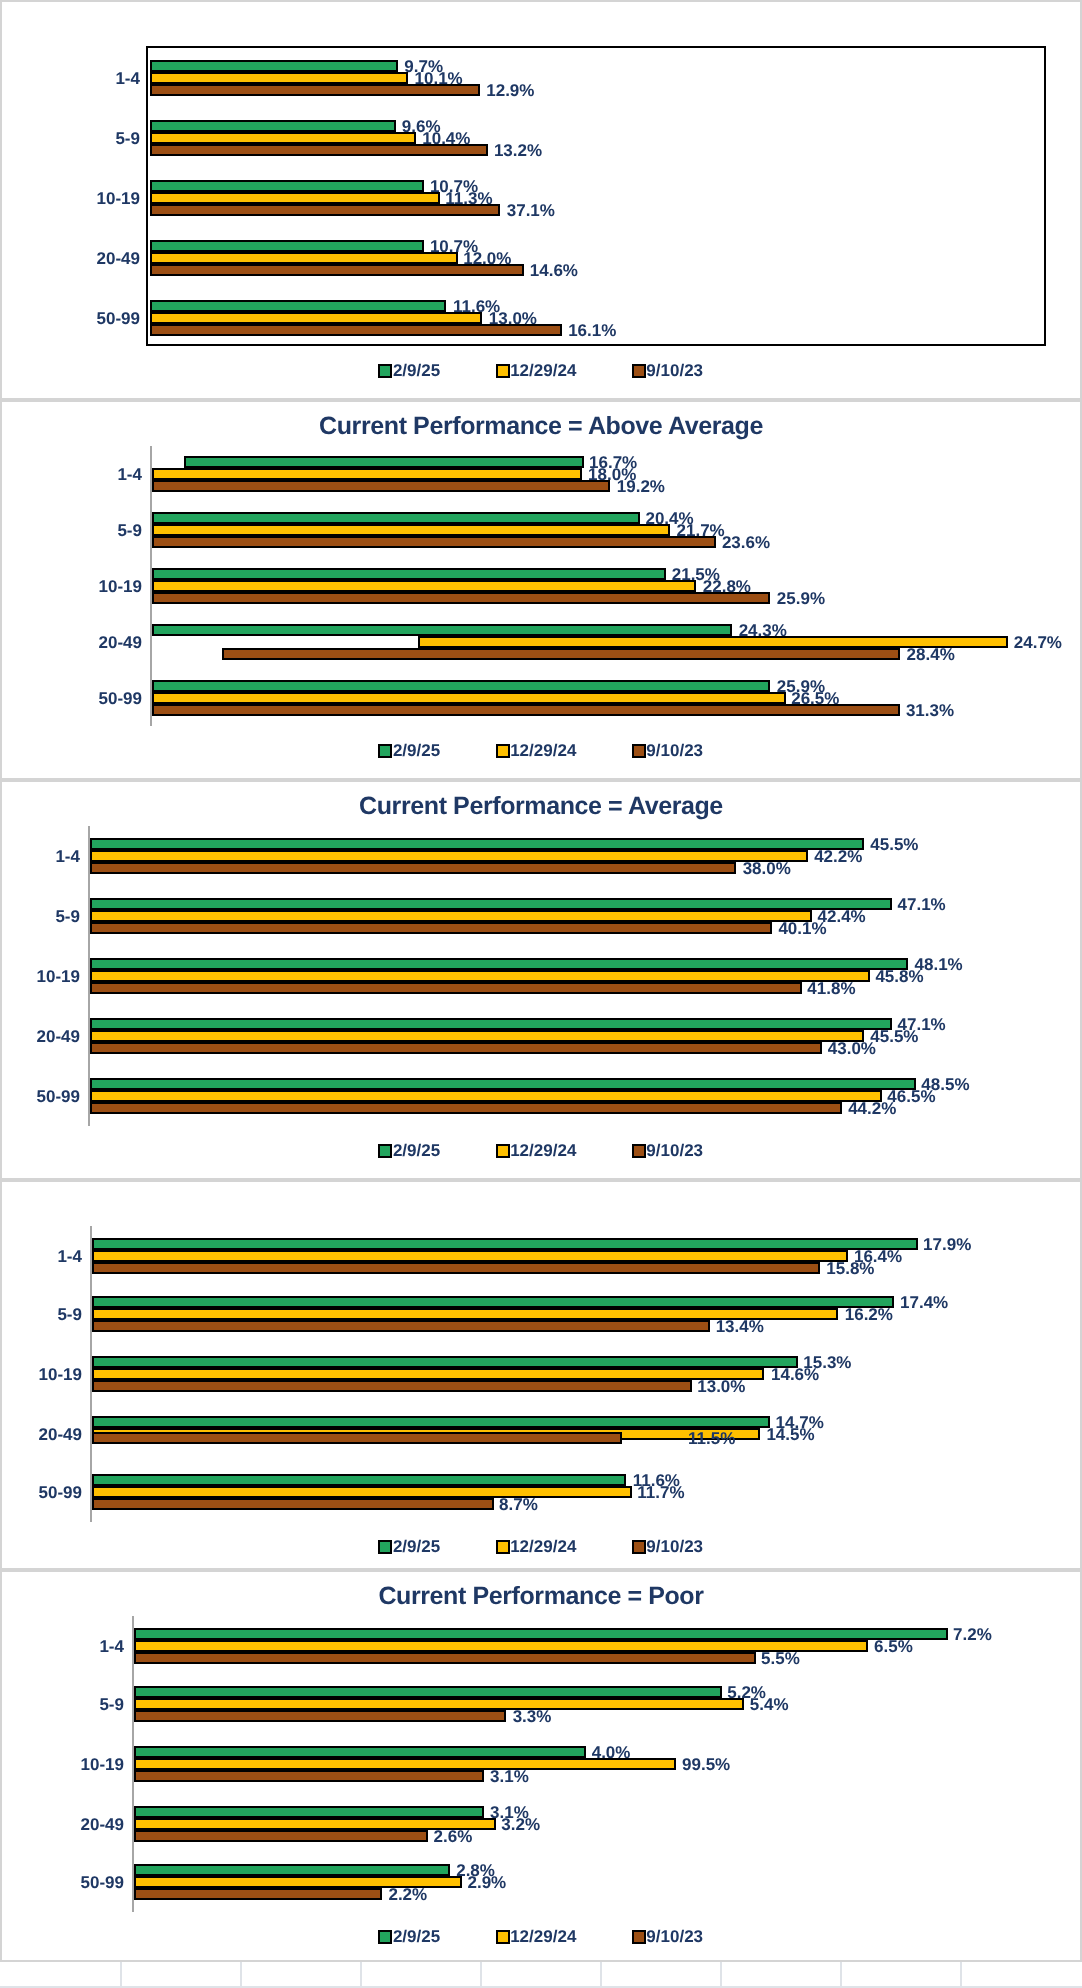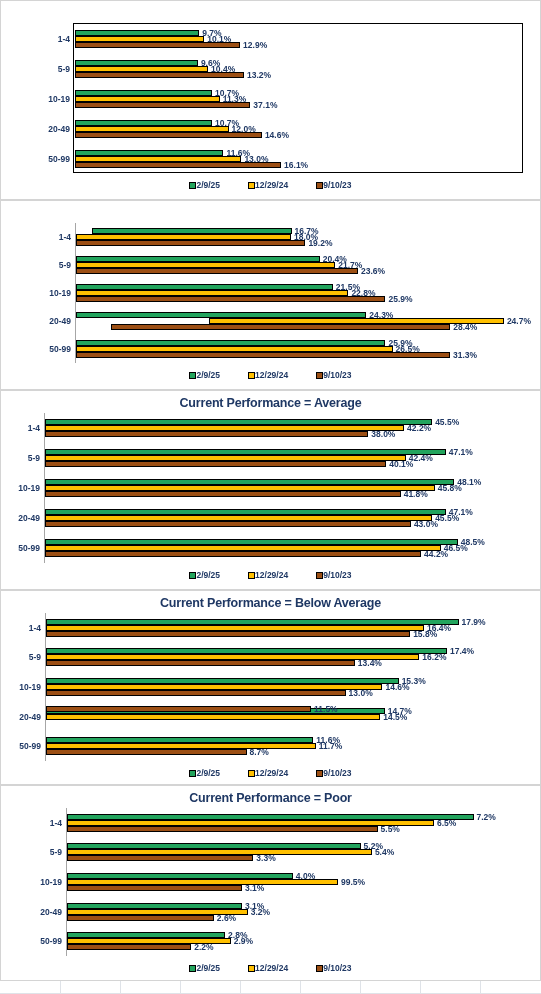--- a/index.html
+++ b/index.html
@@ -256,20 +256,21 @@
           <span class="legend-swatch s1"></span>
           <span class="legend-label">12/29/24</span>
         </div>
         <div class="legend-item">
           <span class="legend-swatch s2"></span>
           <span class="legend-label">9/10/23</span>
         </div>
       </div>
     </div>
     <div class="chart-panel" style="position: absolute; left: 0px; top: 200px; width: 541px; height: 190px;">
+      <div class="chart-title">Current Performance = Above Average</div>
       <div class="plot-wrap" style="position: absolute; left: 74px; top: 22px; width: 456px; height: 140px;">
         <div class="axis-line" style="left: 0px;"></div>
         <div class="cat-group" style="position: absolute; left: 1px; right: 0px; top: 0px; height: 28px;">
           <div class="cat-label">1-4</div>
           <div class="bar-row" style="position: absolute; left: 0px; right: 0px; top: 5px; height: 6px; padding-left: 16px;">
             <div class="bar s0" style="width: 199.521px;"></div>
             <span class="bar-value">16.7%</span>
           </div>
           <div class="bar-row" style="position: absolute; left: 0px; right: 0px; top: 11px; height: 6px;">
             <div class="bar s1" style="width: 215.053px;"></div>
@@ -445,21 +446,20 @@
           <span class="legend-swatch s1"></span>
           <span class="legend-label">12/29/24</span>
         </div>
         <div class="legend-item">
           <span class="legend-swatch s2"></span>
           <span class="legend-label">9/10/23</span>
         </div>
       </div>
     </div>
     <div class="chart-panel" style="position: absolute; left: 0px; top: 590px; width: 541px; height: 195px;">
-      <div class="chart-title">Current Performance = Below Average</div>
       <div class="plot-wrap" style="position: absolute; left: 44px; top: 22px; width: 486px; height: 148px;">
         <div class="axis-line" style="left: 0px;"></div>
         <div class="cat-group" style="position: absolute; left: 1px; right: 0px; top: 0px; height: 29.6px;">
           <div class="cat-label">1-4</div>
           <div class="bar-row" style="position: absolute; left: 0px; right: 0px; top: 5.8px; height: 6px;">
             <div class="bar s0" style="width: 412.552px;"></div>
             <span class="bar-value">17.9%</span>
           </div>
           <div class="bar-row" style="position: absolute; left: 0px; right: 0px; top: 11.8px; height: 6px;">
             <div class="bar s1" style="width: 377.981px;"></div>
@@ -503,21 +503,21 @@
         <div class="cat-group" style="position: absolute; left: 1px; right: 0px; top: 88.8px; height: 29.6px;">
           <div class="cat-label">20-49</div>
           <div class="bar-row" style="position: absolute; left: 0px; right: 0px; top: 5.8px; height: 6px;">
             <div class="bar s0" style="width: 338.8px;"></div>
             <span class="bar-value">14.7%</span>
           </div>
           <div class="bar-row" style="position: absolute; left: 0px; right: 0px; top: 11.8px; height: 6px;">
             <div class="bar s1" style="width: 334.19px;"></div>
             <span class="bar-value">14.5%</span>
           </div>
-          <div class="bar-row" style="position: absolute; left: 0px; right: 0px; top: 4px; height: 6px;">
+          <div class="bar-row" style="position: absolute; left: 0px; right: 0px; top: 14px; height: 6px; gap: 30px;">
             <div class="bar s2" style="width: 265.048px;"></div>
             <span class="bar-value">11.5%</span>
           </div>
         </div>
         <div class="cat-group" style="position: absolute; left: 1px; right: 0px; top: 118.4px; height: 29.6px;">
           <div class="cat-label">50-99</div>
           <div class="bar-row" style="position: absolute; left: 0px; right: 0px; top: 5.8px; height: 6px;">
             <div class="bar s0" style="width: 267.352px;"></div>
             <span class="bar-value">11.6%</span>
           </div>

